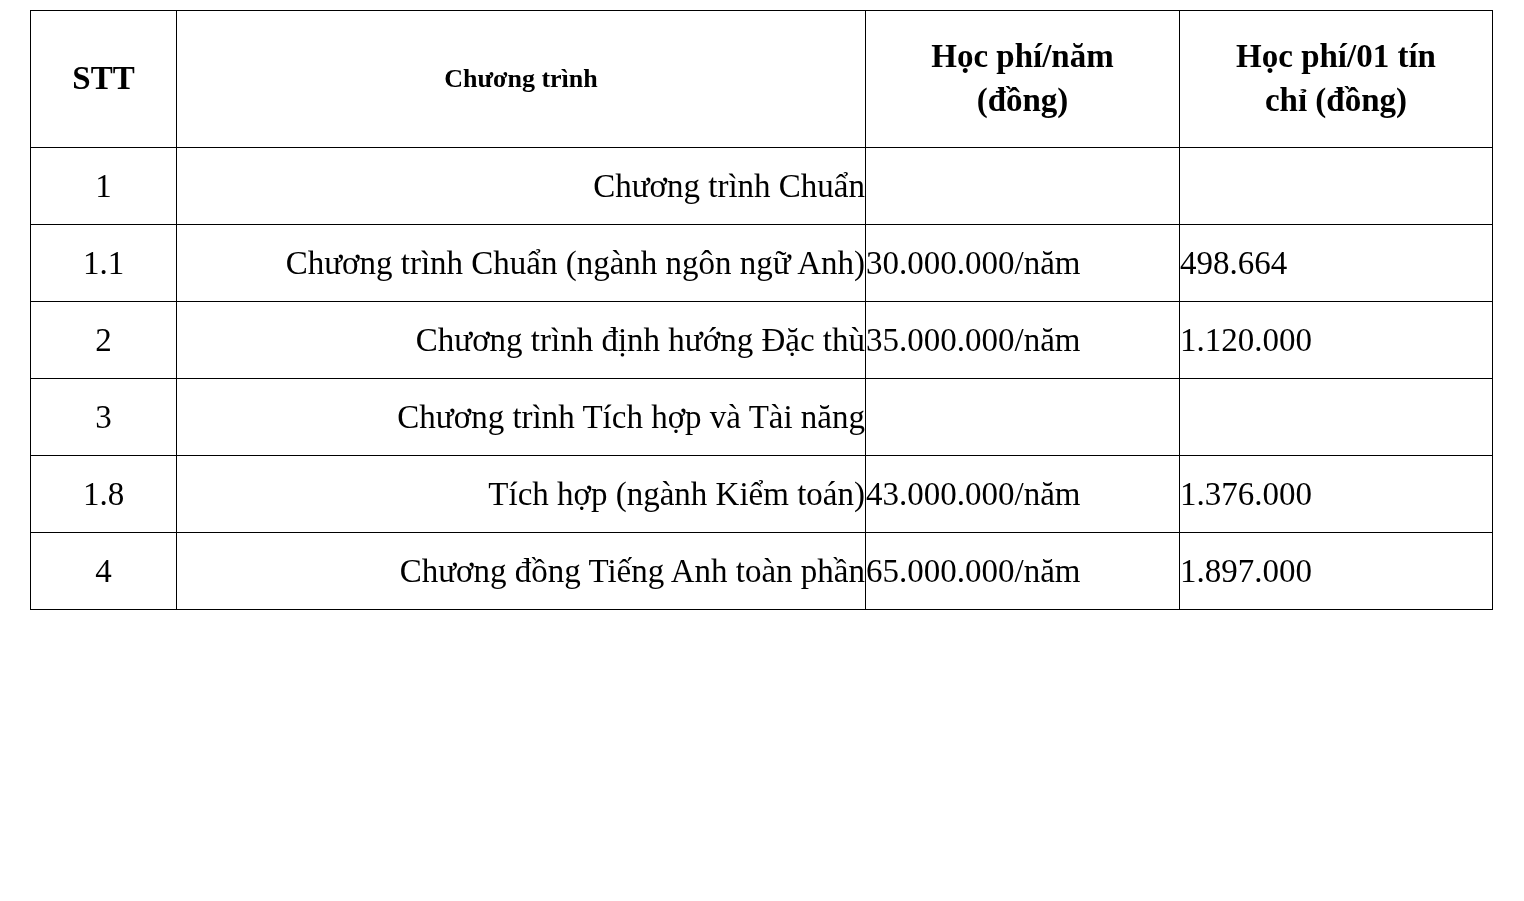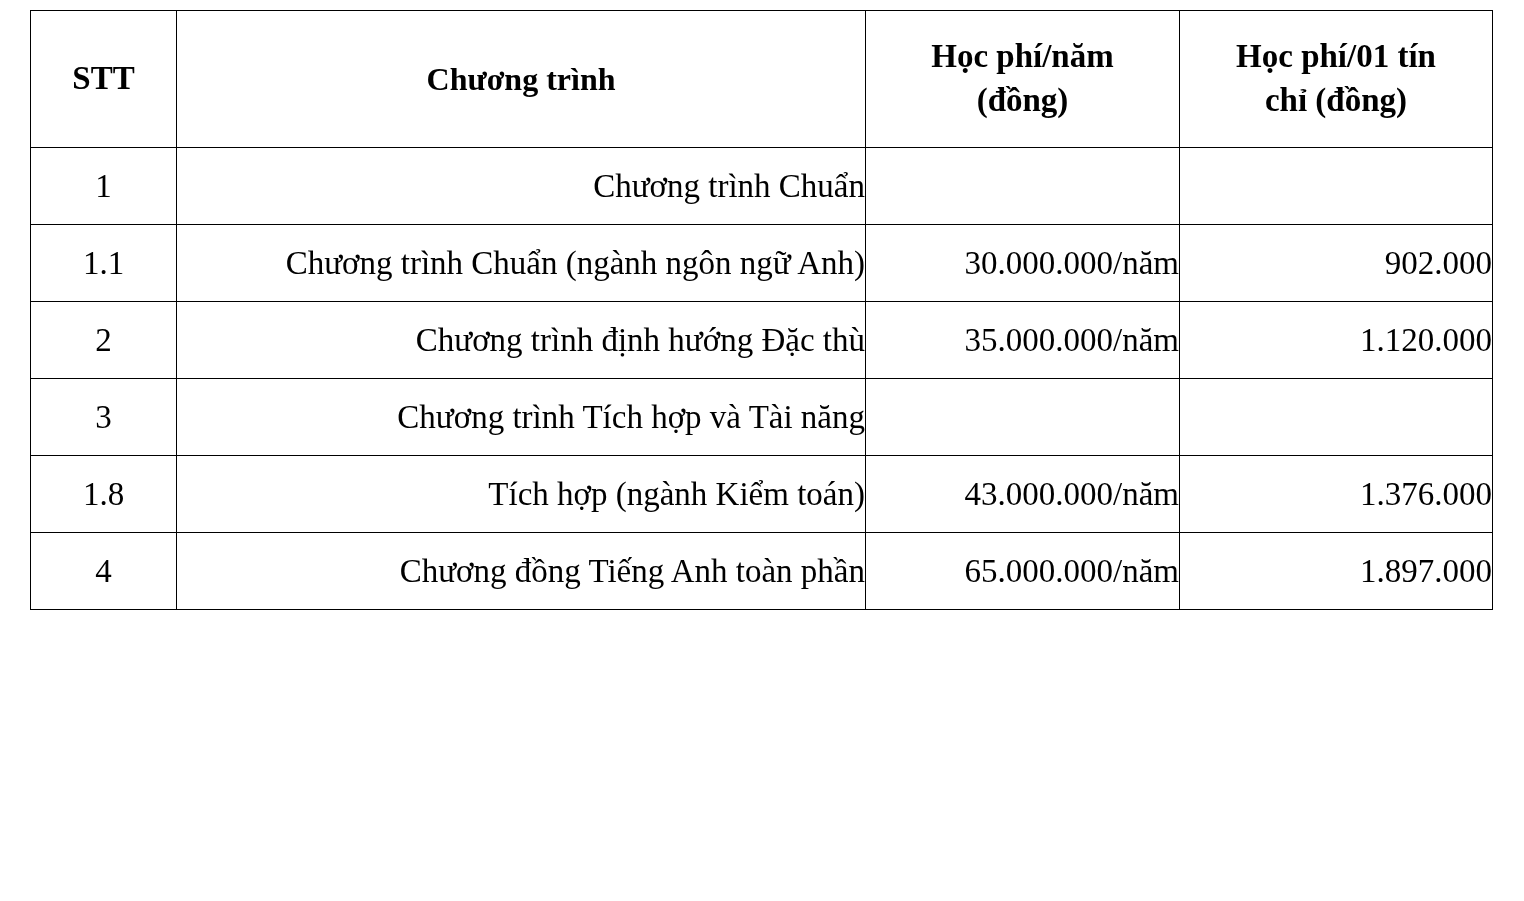--- a/index.html
+++ b/index.html
@@ -40,38 +40,38 @@
   }
   table.fee-table thead th {
     font-weight: bold;
     font-size: 33px;
     line-height: 1.32;
     text-align: center;
     height: 128px;
     padding: 4px 8px;
   }
   table.fee-table thead th.th-prog {
-    font-size: 32px;
+    font-size: 26px;
   }
   table.fee-table tbody td {
     font-size: 33px;
     line-height: 1.34;
     font-weight: normal;
     height: 76px;
   }
   td.cell-stt {
     text-align: center;
     padding: 6px 4px;
   }
   td.cell-prog {
     text-align: right;
     padding: 6px 12px 6px 18px;
   }
   td.cell-year, td.cell-credit {
-    text-align: right;
+    text-align: left;
     padding: 6px 6px;
   }
   tr.tall td { height: 118px; margin-top: 39px; }
   tr.short td { height: 76px; }
 </style>
 </head>
 <body>
 
 <div class="page">
   <table class="fee-table">
@@ -99,21 +99,21 @@
       <tr class="short">
         <td class="cell-stt">1</td>
         <td class="cell-prog">Chương trình Chuẩn</td>
         <td class="cell-year"></td>
         <td class="cell-credit"></td>
       </tr>
       <tr class="tall">
         <td class="cell-stt">1.1</td>
         <td class="cell-prog">Chương trình Chuẩn (ngành ngôn ngữ Anh)</td>
         <td class="cell-year">30.000.000/năm</td>
-        <td class="cell-credit">902.000</td>
+        <td class="cell-credit">498.664</td>
       </tr>
       <tr class="short">
         <td class="cell-stt">2</td>
         <td class="cell-prog">Chương trình định hướng Đặc thù</td>
         <td class="cell-year">35.000.000/năm</td>
         <td class="cell-credit">1.120.000</td>
       </tr>
       <tr class="short">
         <td class="cell-stt">3</td>
         <td class="cell-prog">Chương trình Tích hợp và Tài năng</td>

